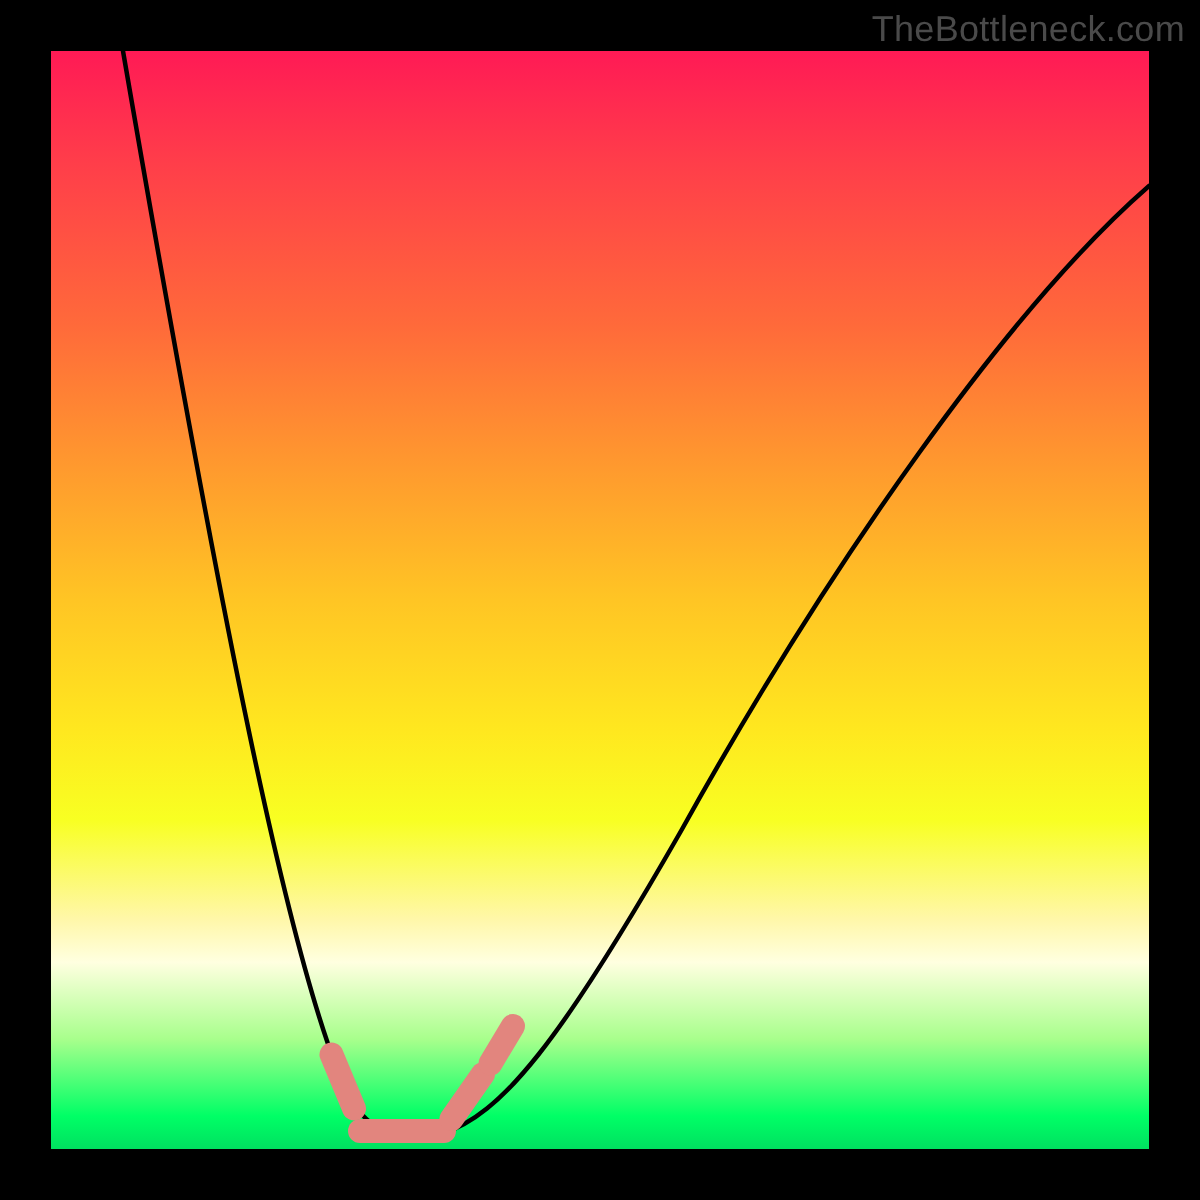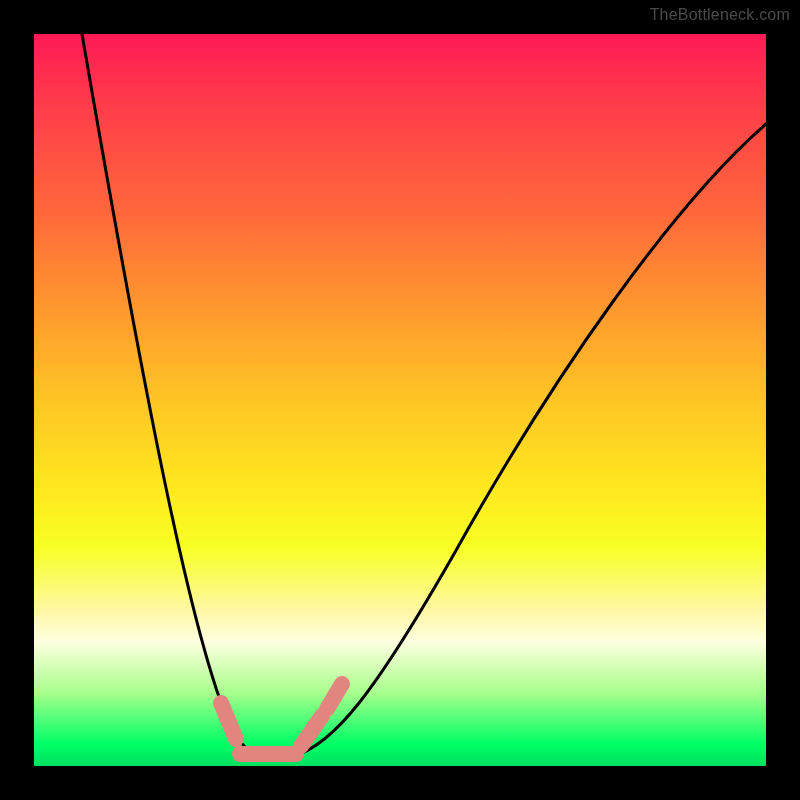--- a/index.html
+++ b/index.html
@@ -38,21 +38,21 @@
       #a8ff8c 90%,
       #00ff66 97%,
       #00e060 100%
     );
   }
   .watermark {
     position: absolute;
     top: 6px;
     right: 10px;
     color: #4a4a4a;
-    font-size: 16px;
+    font-size: 24px;
     font-weight: 500;
     letter-spacing: 0.2px;
     user-select: none;
   }
   svg.curve {
     position: absolute;
     left: 0;
     top: 0;
     width: 732px;
     height: 732px;

